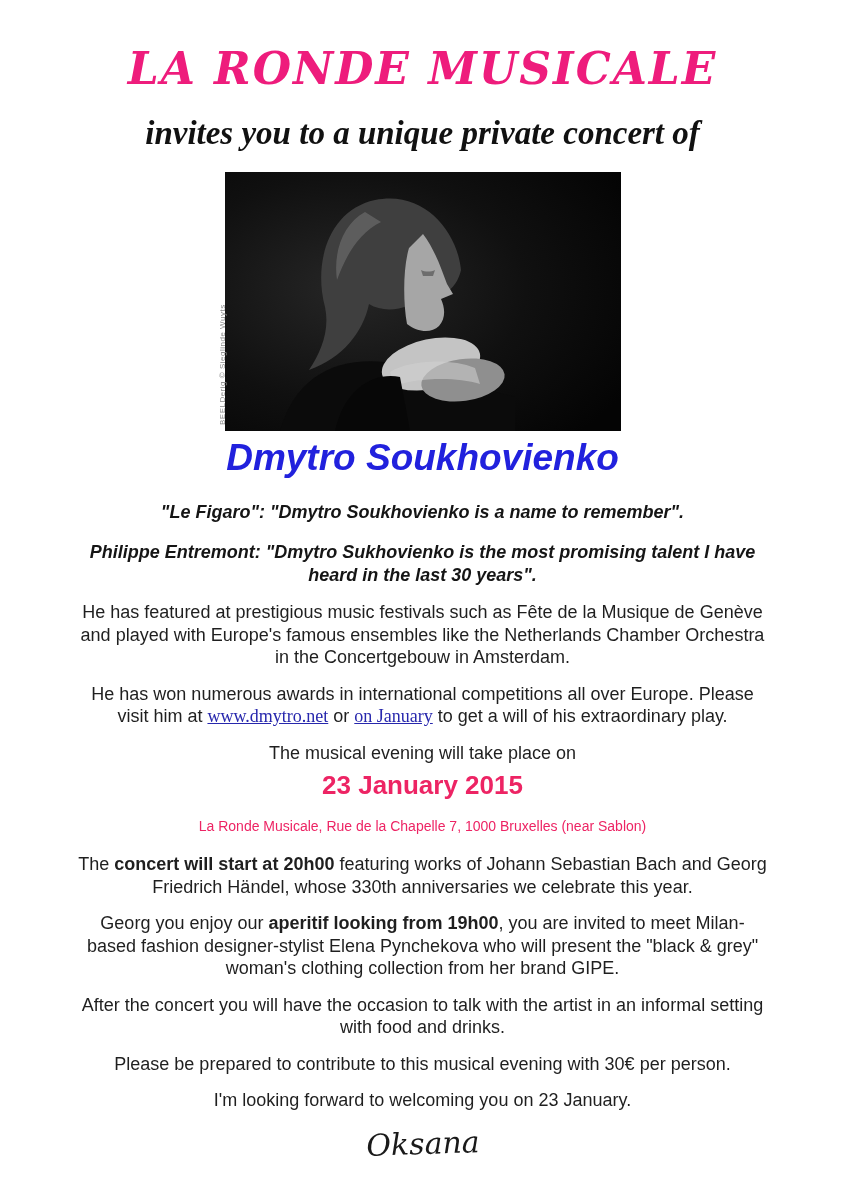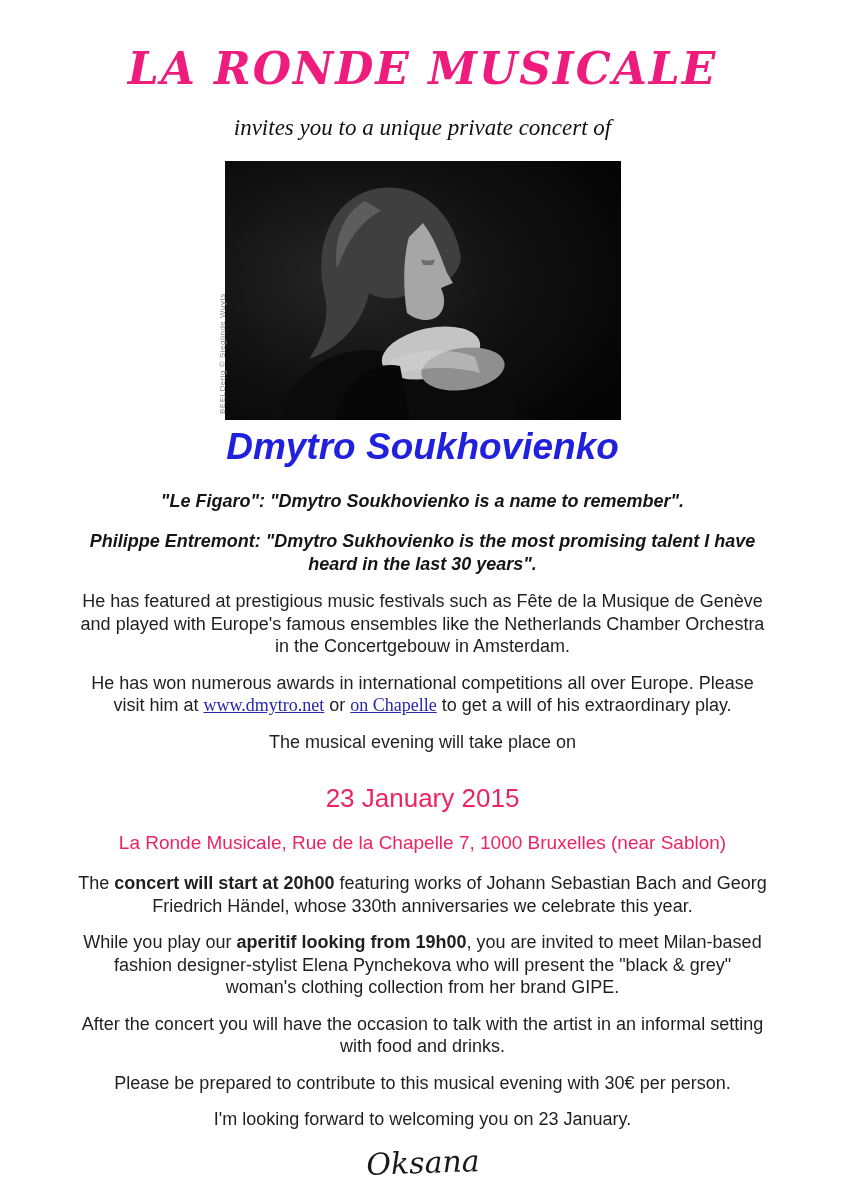--- a/index.html
+++ b/index.html
@@ -10,47 +10,47 @@
   }
   .inner{width:690px;margin:0 auto;}
   .title{
     margin:0;padding-top:44px;
     font-family:"DejaVu Serif",serif;font-style:italic;font-weight:bold;
     font-size:44px;letter-spacing:2px;color:var(--title-pink,#ee1c7c);
     line-height:1.15;
   }
   .subtitle{
     margin:20px 0 0 0;
-    font-family:"Liberation Serif",serif;font-style:italic;font-weight:normal;
-    font-size:23px;color:#111;
+    font-family:"Liberation Serif",serif;font-style:italic;font-weight:bold;
+    font-size:33px;color:#111;
   }
   .photo-wrap{position:relative;width:396px;height:259px;margin:20px auto 0 auto;}
   .photo-wrap svg{display:block;width:100%;height:100%;}
   .photo-credit{
     position:absolute;left:2px;bottom:6px;
     transform:rotate(-90deg);transform-origin:left bottom;
     font-size:8px;color:#8a8a8a;letter-spacing:.5px;white-space:nowrap;
   }
   .artist-name{
     margin:6px 0 0 0;
     font-size:37px;font-style:italic;font-weight:bold;
     color:var(--artist-blue,#2121dd);line-height:1.15;
   }
   .quote{font-size:18px;font-style:italic;font-weight:bold;color:#151515;line-height:1.3;}
   .quote.figaro{margin:22px 0 0 0;}
   .quote.entremont{margin:16px 0 0 0;}
   p.body{font-size:18px;line-height:1.25;margin:14px 0 0 0;color:var(--text,#1f1f1f);}
   p.body b{font-weight:bold;}
   .evening{margin-top:16px;}
   .date-line{
-    margin:30px 0 0 0;font-size:26px;font-weight:normal;
+    margin:6px 0 0 0;font-size:26px;font-weight:bold;
     color:var(--accent-pink,#ed2464);line-height:1.2;
   }
   .venue-line{
-    margin:16px 0 0 0;font-size:19px;
+    margin:16px 0 0 0;font-size:14px;
     color:var(--accent-pink,#ed2464);line-height:1.25;
   }
   .serif{font-family:"Liberation Serif",serif;}
   a.doclink{
     font-family:"Liberation Serif",serif;
     color:var(--link-blue,#2727ad);text-decoration:underline;cursor:pointer;
   }
   .closing{margin-top:16px;}
   .signature{
     margin:14px 0 0 0;
@@ -97,31 +97,31 @@
     </figure>
 
     <h2 class="artist-name">Dmytro Soukhovienko</h2>
 
     <div class="quote figaro">"Le Figaro": "Dmytro Soukhovienko is a name to remember".</div>
 
     <div class="quote entremont">Philippe Entremont: "Dmytro Sukhovienko is the most promising talent I have heard in the last 30 years".</div>
 
     <p class="body">He has featured at prestigious music festivals such as Fête de la Musique de Genève and played with Europe's famous ensembles like the Netherlands Chamber Orchestra in the Concertgebouw in Amsterdam.</p>
 
-    <p class="body"><span>He has won numerous awards in international competitions all over Europe. Please visit him at </span><a class="doclink">www.dmytro.net</a><span> or </span><a class="doclink">on Chapelle</a><span> to get a will of his extraordinary play.</span></p>
+    <p class="body"><span>He has won numerous awards in international competitions all over Europe. Please visit him at </span><a class="doclink">www.dmytro.net</a><span> or </span><a class="doclink">on January</a><span> to get a will of his extraordinary play.</span></p>
 
     <p class="body evening">The musical evening will take place on</p>
 
     <div class="date-line">23 January 2015</div>
 
     <div class="venue-line">La Ronde Musicale, Rue de la Chapelle 7, 1000 Bruxelles (near Sablon)</div>
 
     <p class="body" style="margin-top:18px"><span>The </span><b>concert will start at 20h00</b><span> featuring works of Johann Sebastian Bach and Georg Friedrich Händel, whose 330th anniversaries we celebrate this year.</span></p>
 
-    <p class="body"><span>While you play our </span><b>aperitif looking from 19h00</b><span>, you are invited to meet Milan-based fashion designer-stylist Elena Pynchekova who will present the "black &amp; grey" woman's clothing collection from her brand GIPE.</span></p>
+    <p class="body"><span>Georg you enjoy our </span><b>aperitif looking from 19h00</b><span>, you are invited to meet Milan-based fashion designer-stylist Elena Pynchekova who will present the "black &amp; grey" woman's clothing collection from her brand GIPE.</span></p>
 
     <p class="body">After the concert you will have the occasion to talk with the artist in an informal setting with food and drinks.</p>
 
     <p class="body">Please be prepared to contribute to this musical evening with 30€ per person.</p>
 
 
     <p class="body closing">I'm looking forward to welcoming you on 23 January.</p>
 
     <div class="signature">Oksana</div>
 

